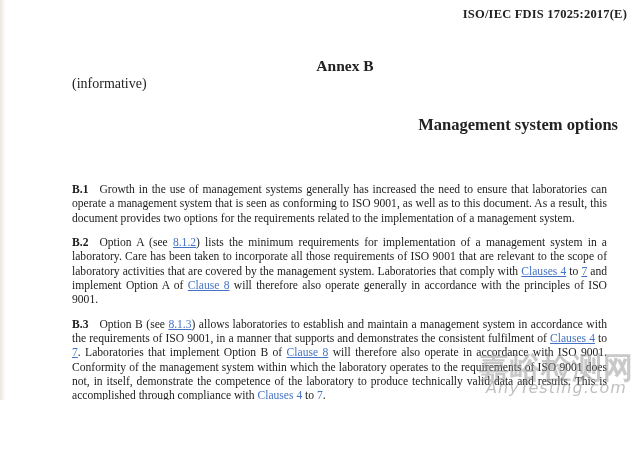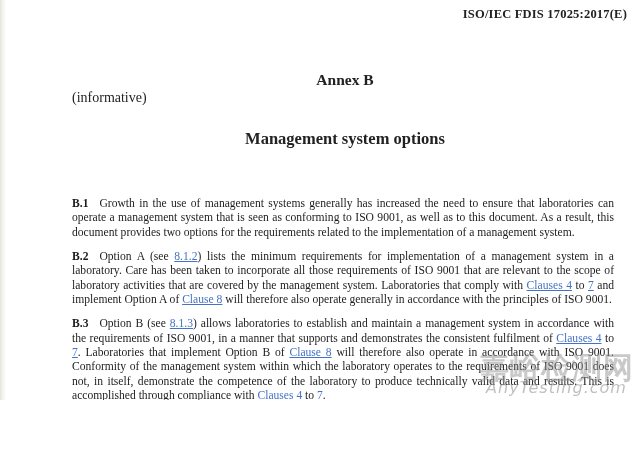--- a/index.html
+++ b/index.html
@@ -28,51 +28,51 @@
     top: 7px;
     right: 13px;
     font-weight: bold;
     font-size: 12.5px;
     letter-spacing: 0.2px;
     color: #222;
   }
   .content {
     position: absolute;
     left: 72px;
-    top: 70px;
+    top: 56px;
     width: 546px;
   }
   .annex-title {
     margin: 0;
     text-align: center;
     font-size: 15.5px;
     font-weight: bold;
     line-height: 19px;
     color: #222;
   }
   .annex-subtitle {
     margin: 0;
     font-size: 14px;
     font-weight: normal;
     line-height: 18px;
     color: #222;
   }
   .section-title {
     margin: 21px 0 0 0;
-    text-align: center;
+    text-align: right;
     font-size: 16.5px;
     font-weight: bold;
     line-height: 21px;
     color: #222;
   }
   .paragraphs {
     margin-top: 48px;
   }
   .paragraphs p {
-    margin: 0 4px 10px 0;
+    margin: 0 11px 10px 0;
     font-size: 11.6px;
     line-height: 14.35px;
     text-align: justify;
     color: #1c1c1c;
   }
   .plabel {
     font-weight: bold;
     margin-right: 11px;
   }
   a.clause-link {

